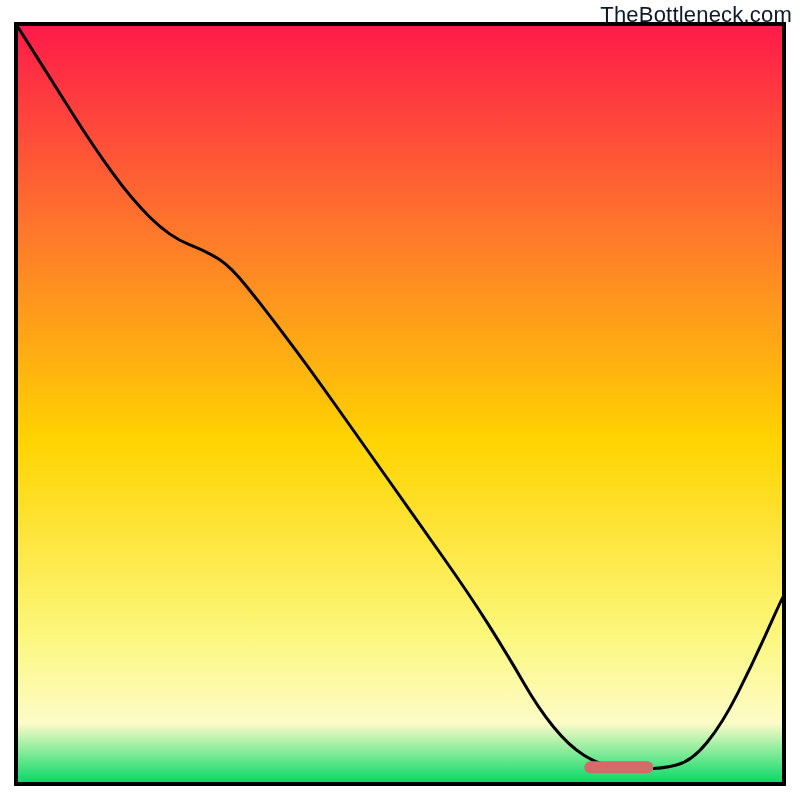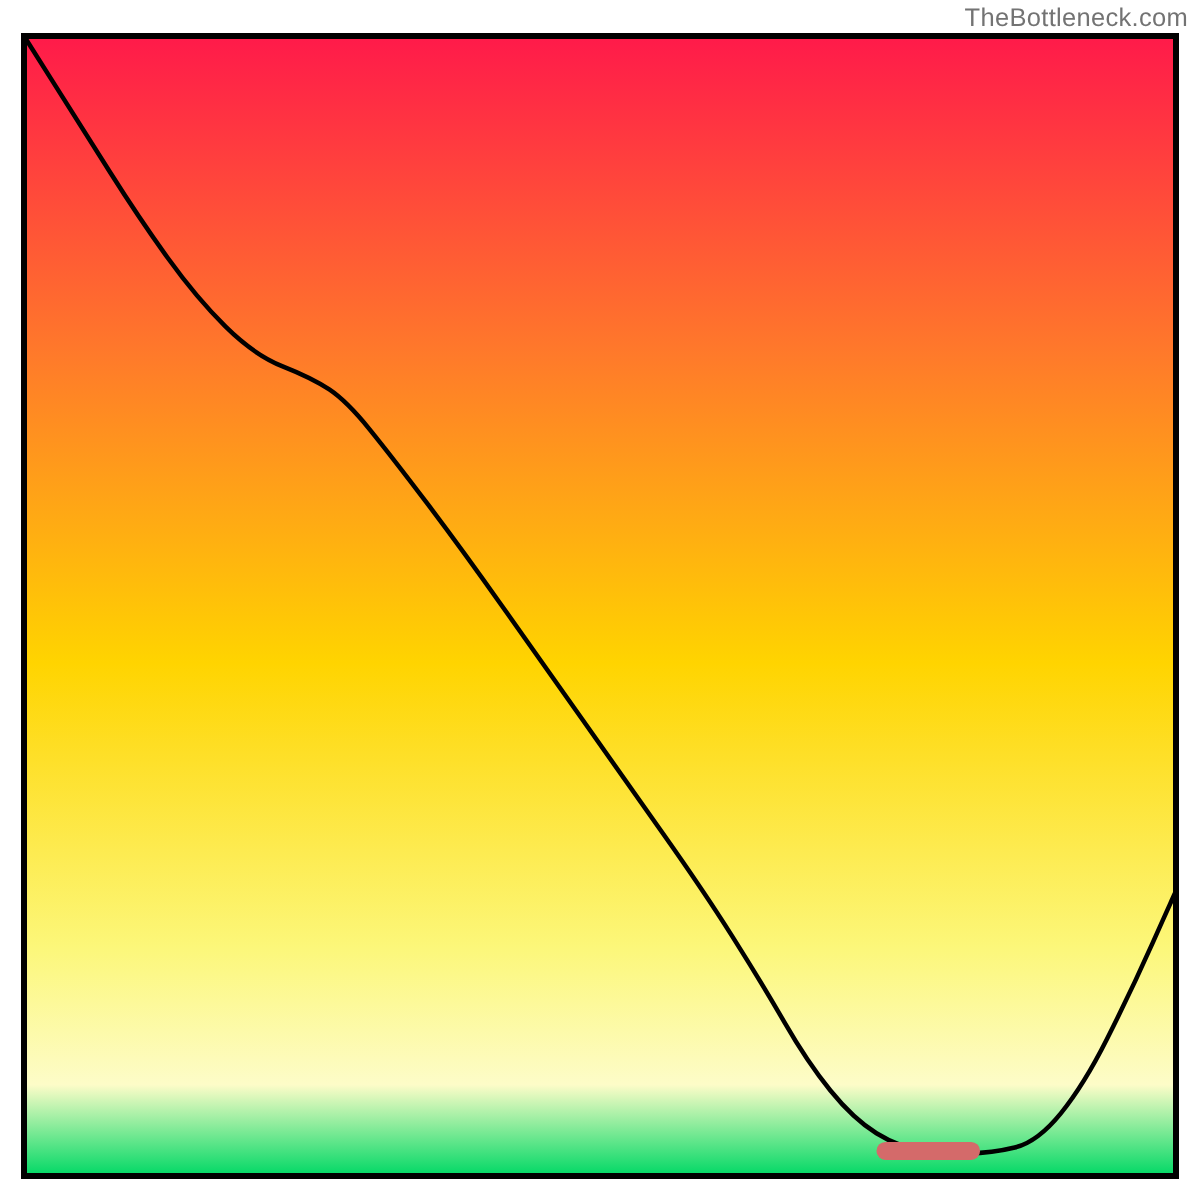--- a/index.html
+++ b/index.html
@@ -21,23 +21,23 @@
     left: 0;
     top: 0;
     width: 800px;
     height: 800px;
     display: block;
   }
   .watermark {
     position: absolute;
     top: 2px;
     right: 8px;
-    font-size: 17px;
+    font-size: 22px;
     font-weight: 400;
-    color: #737373;
+    color: #0f172a;
     letter-spacing: 0.2px;
     user-select: none;
   }
 </style>
 </head>
 <body>
 
 <div class="canvas-wrap">
 
   <svg class="chart" viewBox="0 0 800 800">

